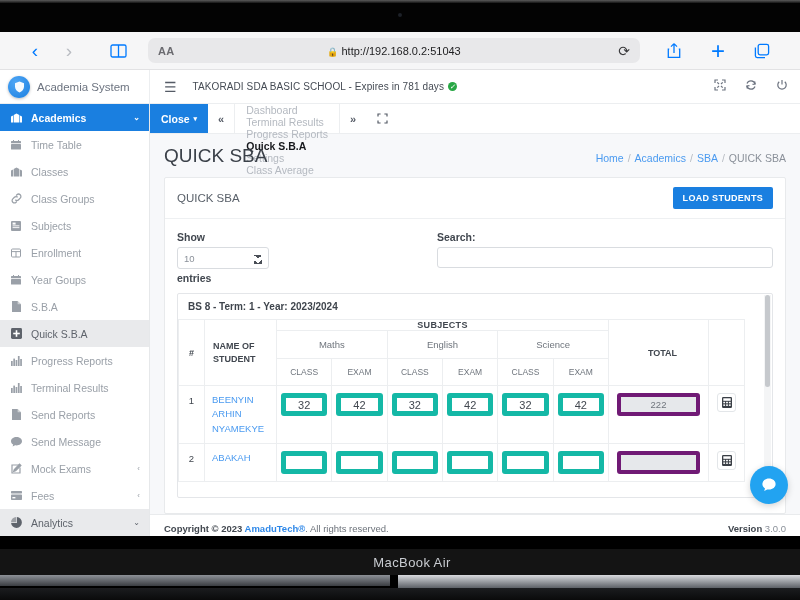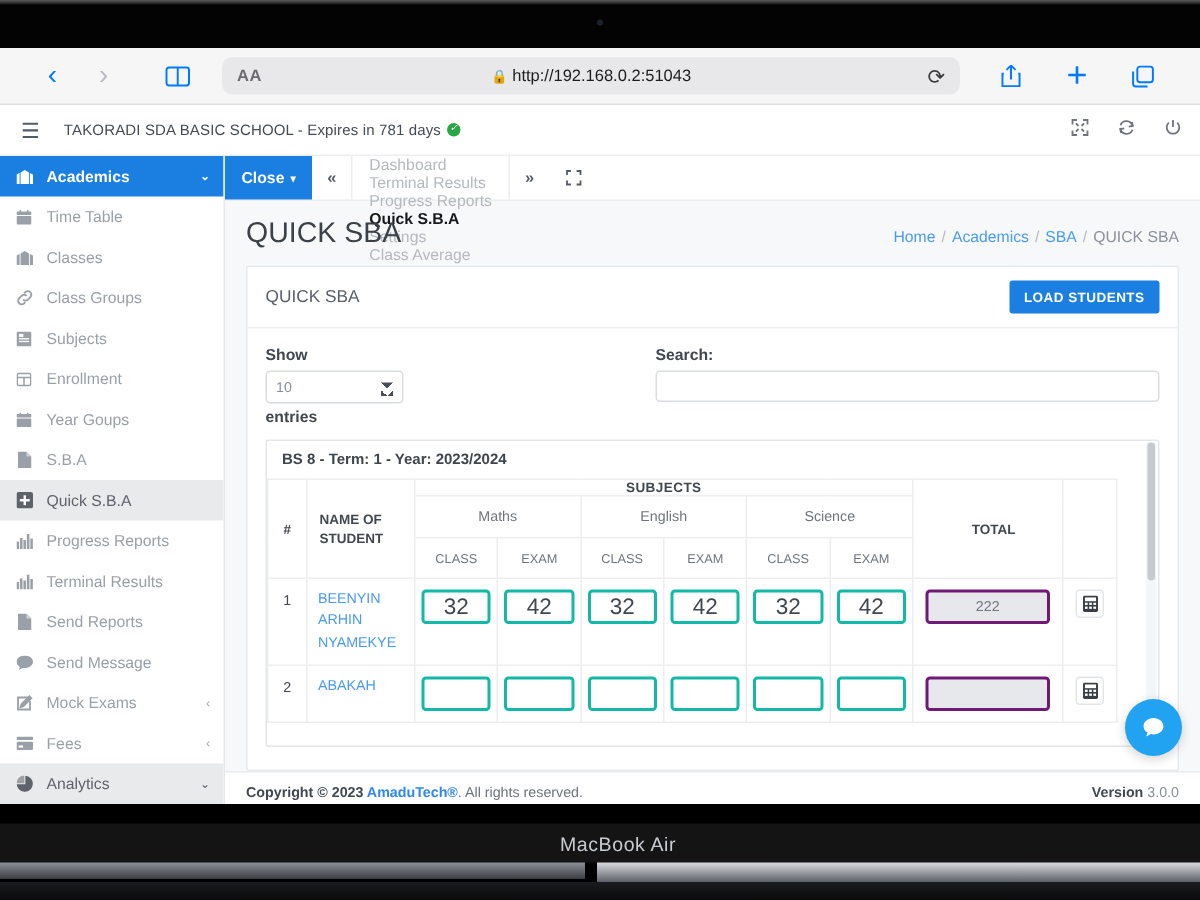--- a/index.html
+++ b/index.html
@@ -201,26 +201,26 @@
   .th-act { width: 36px; }
   .th-subj-name { font-weight: 400; color:#6f757d; text-align:center; height:28px; font-size:9.5px;}
   .th-ce { font-weight: 400; color:#6f757d; text-align:center; height:27px; font-size:8.5px; width:59px;}
   td.idx { text-align:center; font-size:9.5px; color:#41474f; vertical-align: top; padding-top:9px;}
   td.sname {
     font-size: 9.5px; color: #4a9af0; line-height: 1.5; padding: 7px 0 7px 7px;
     vertical-align: top;
   }
   td.scorecell { text-align:center; vertical-align: top; padding: 7px 4px; }
   .score-box {
-    width: 100%; height: 23px; border: 2px solid #14b8a6; border-radius: 3px;
-    text-align: center; font-size: 15px; color: #41474f; background:#fff;
+    width: 100%; height: 23px; border: 5px solid #14b8a6; border-radius: 3px;
+    text-align: center; font-size: 11px; color: #41474f; background:#fff;
   }
   td.totalcell { text-align:center; vertical-align: top; padding: 7px 8px; }
   .total-box {
-    width: 100%; height: 23px; border: 2px solid #701a75; border-radius: 3px;
+    width: 100%; height: 23px; border: 4px solid #701a75; border-radius: 3px;
     text-align: center; font-size: 9.5px; color: #6f757d; background: #e6e8eb;
   }
   td.actcell { text-align:center; vertical-align: top; padding: 7px 0; }
   .calc-btn {
     width: 19px; height: 19px; border: 1px solid #e3e6e9; border-radius: 3px;
     background:#fff; display:inline-flex; align-items:center; justify-content:center;
     cursor:pointer; font-size:10px; color:#3a3f46;
   }
   #tbl-vscroll {
     position:absolute; right:1px; top:1px; width:7px; height:203px; background:#f4f5f6;
@@ -300,20 +300,28 @@
     <div class="sbtn" id="plus-btn">+</div>
     <div class="sbtn" id="tabs-btn">
       <svg width="16" height="16" viewBox="0 0 16 16" fill="none" stroke="#007aff" stroke-width="1.3">
         <rect x="4.2" y="1.4" width="10.4" height="10.4" rx="1.8"></rect>
         <path d="M11 14.6H3.2A1.8 1.8 0 0 1 1.4 12.8V4.6"></path>
       </svg>
     </div>
   </div>
 
   <div id="app-header">
+    <div id="brand">
+      <div id="brand-logo">
+        <svg width="11" height="12" viewBox="0 0 11 12" fill="#fff">
+          <path d="M5.5.6 10 2.2v3.4c0 3-2 5.1-4.5 5.8C3 10.7 1 8.6 1 5.6V2.2z" opacity=".95"></path>
+        </svg>
+      </div>
+      <div id="brand-name">Academia System</div>
+    </div>
     <div class="right-zone">
       <span id="hamburger">☰</span>
       <span id="school-text"><span>TAKORADI SDA BASIC SCHOOL - Expires in 781 days</span><i id="verified-badge"></i></span>
       <span class="hdr-icons">
         <span>
           <svg width="12" height="12" viewBox="0 0 12 12" fill="none" stroke="#6d7480" stroke-width="1.2">
             <path d="M1 4V1h3M11 4V1H8M1 8v3h3M11 8v3H8"></path>
               <path d="M3.3 3.3 5 5M8.7 3.3 7 5M3.3 8.7 5 7M8.7 8.7 7 7"></path>
           </svg>
         </span>

